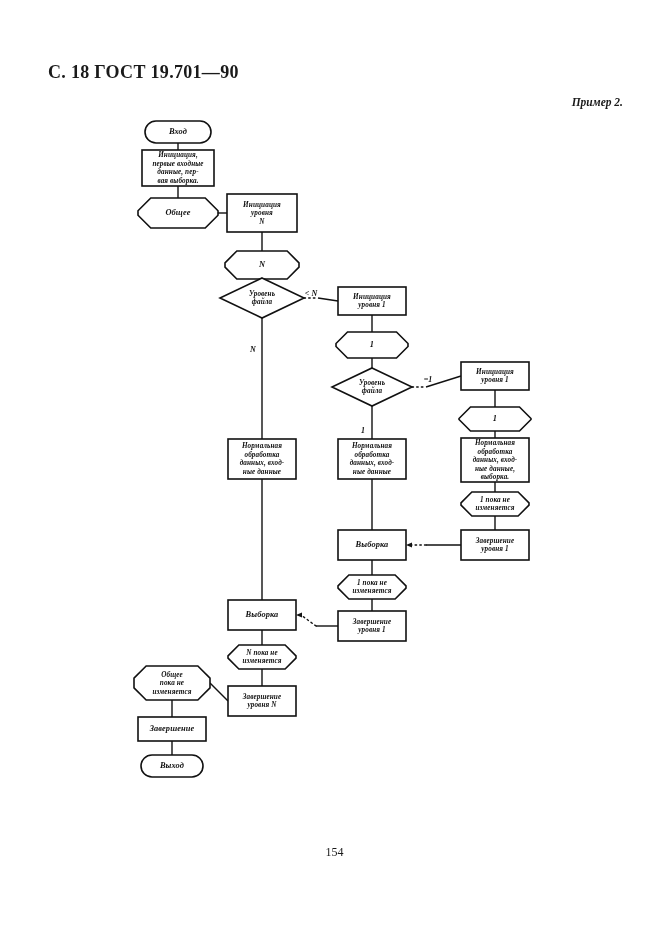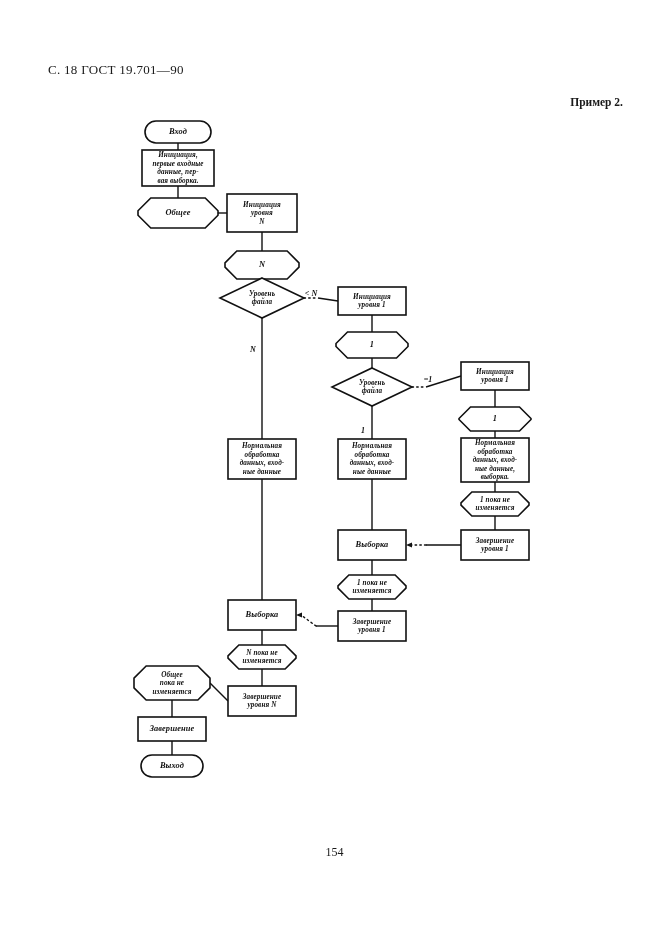--- a/index.html
+++ b/index.html
@@ -9,28 +9,29 @@
     font-family:"Liberation Serif", serif;
     color:#1a1a1a;
     position:relative;
     overflow:hidden;
   }
   .page{position:absolute;inset:0;}
 
   .hdr-left{
     position:absolute;left:48px;top:62px;
     font-family:"Liberation Serif", serif;
-    font-weight:normal;font-size:13px;letter-spacing:.3px;
+    font-weight:bold;font-size:18px;letter-spacing:.3px;
     white-space:nowrap;
   }
   .hdr-right{
     position:absolute;right:38px;top:96px;
     font-family:"Liberation Serif", serif;
     font-weight:bold;font-size:11.5px;
     white-space:nowrap;
+    font-style:italic;
   }
   .pagenum{
     position:absolute;left:8px;right:0;top:845px;
     text-align:center;font-size:12px;
     font-family:"Liberation Serif", serif;
   }
 
   #chart{position:absolute;left:0;top:0;width:661px;height:936px;}
 
   .nodetext{

